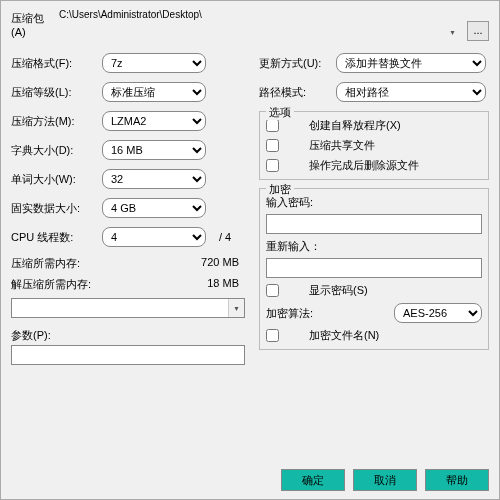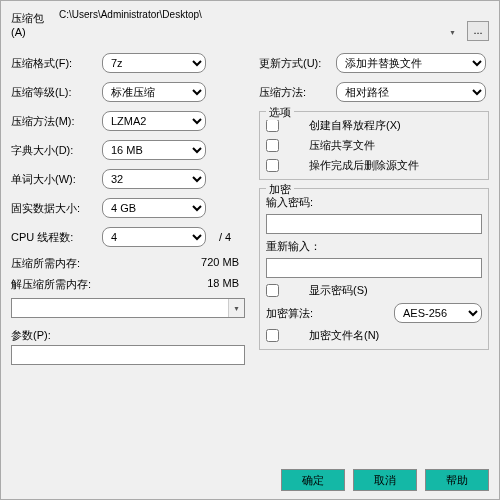--- a/index.html
+++ b/index.html
@@ -250,21 +250,21 @@
         </div>
       </div>
 
       <div class="col-right">
 
         <div class="form-row">
           <span class="lbl" style="width:70px">更新方式(U):</span>
           <select class="ctl wide-sel"><option>添加并替换文件</option></select>
         </div>
         <div class="form-row">
-          <span class="lbl" style="width:70px">压缩方法:</span>
+          <span class="lbl" style="width:70px">路径模式:</span>
           <select class="ctl wide-sel"><option>相对路径</option></select>
         </div>
 
         <div class="group-box" style="margin-top:6px;">
           <span class="legend">选项</span>
           <div class="chk-row">
             <input type="checkbox" style="">
             <span>创建自释放程序(X)</span>
           </div>
           <div class="chk-row">

